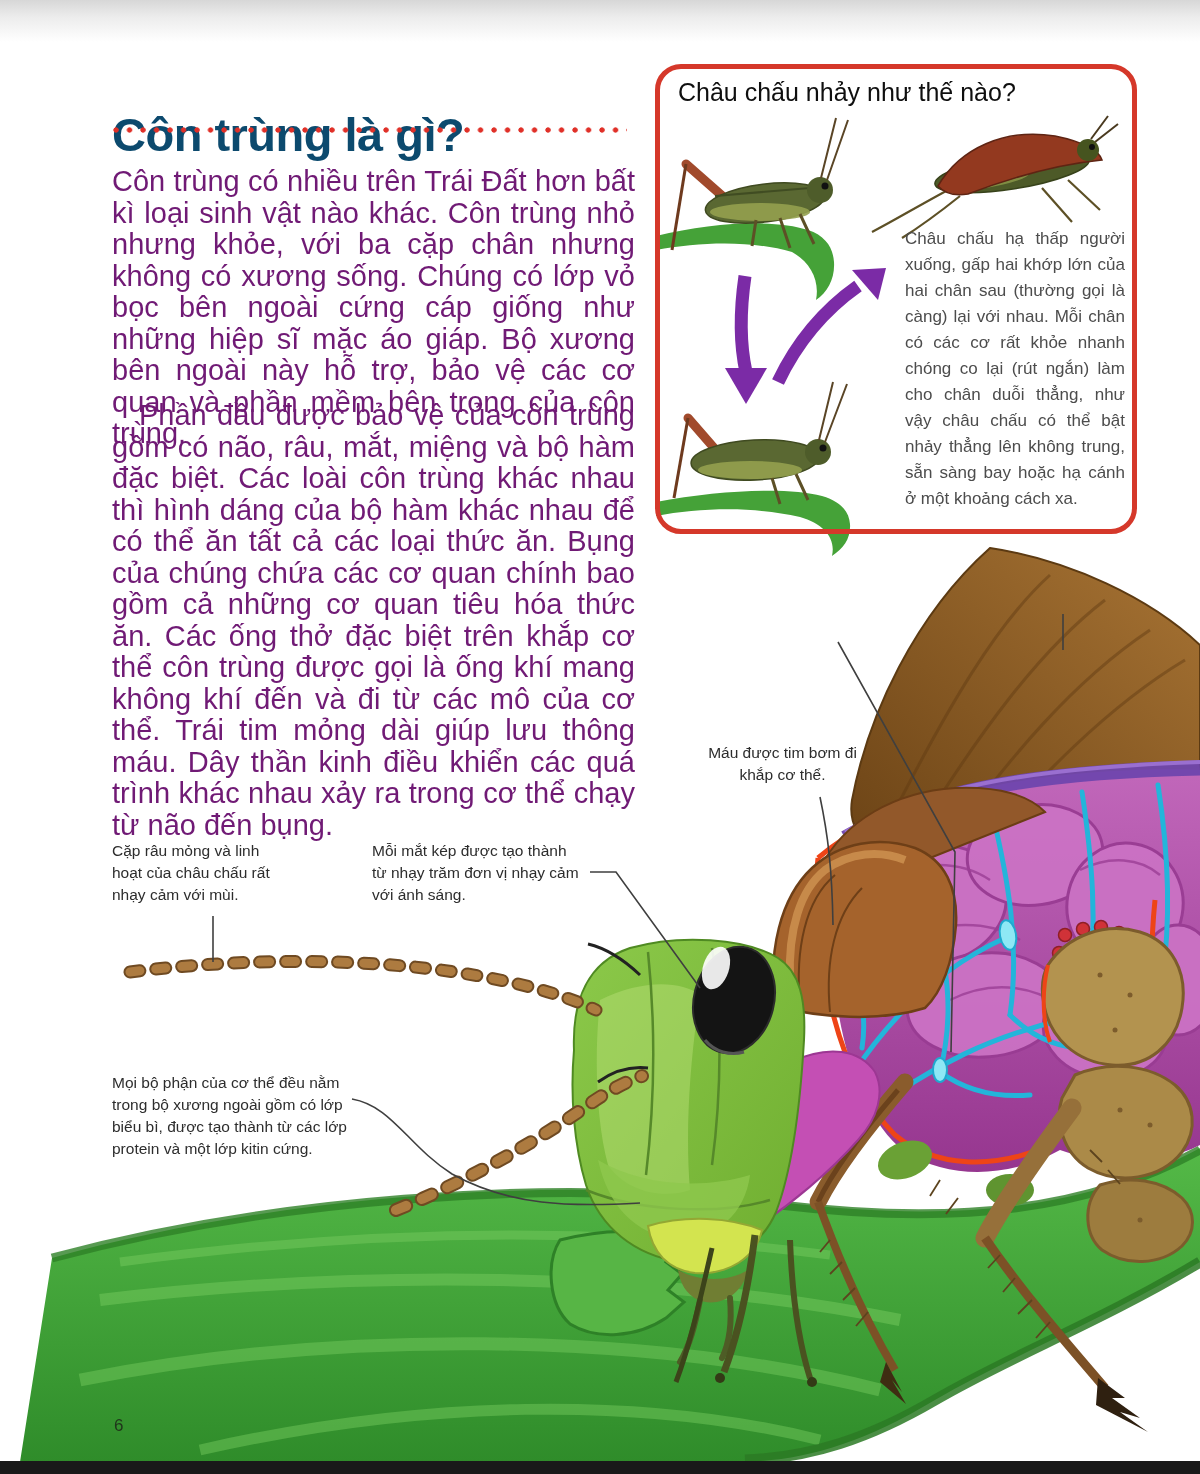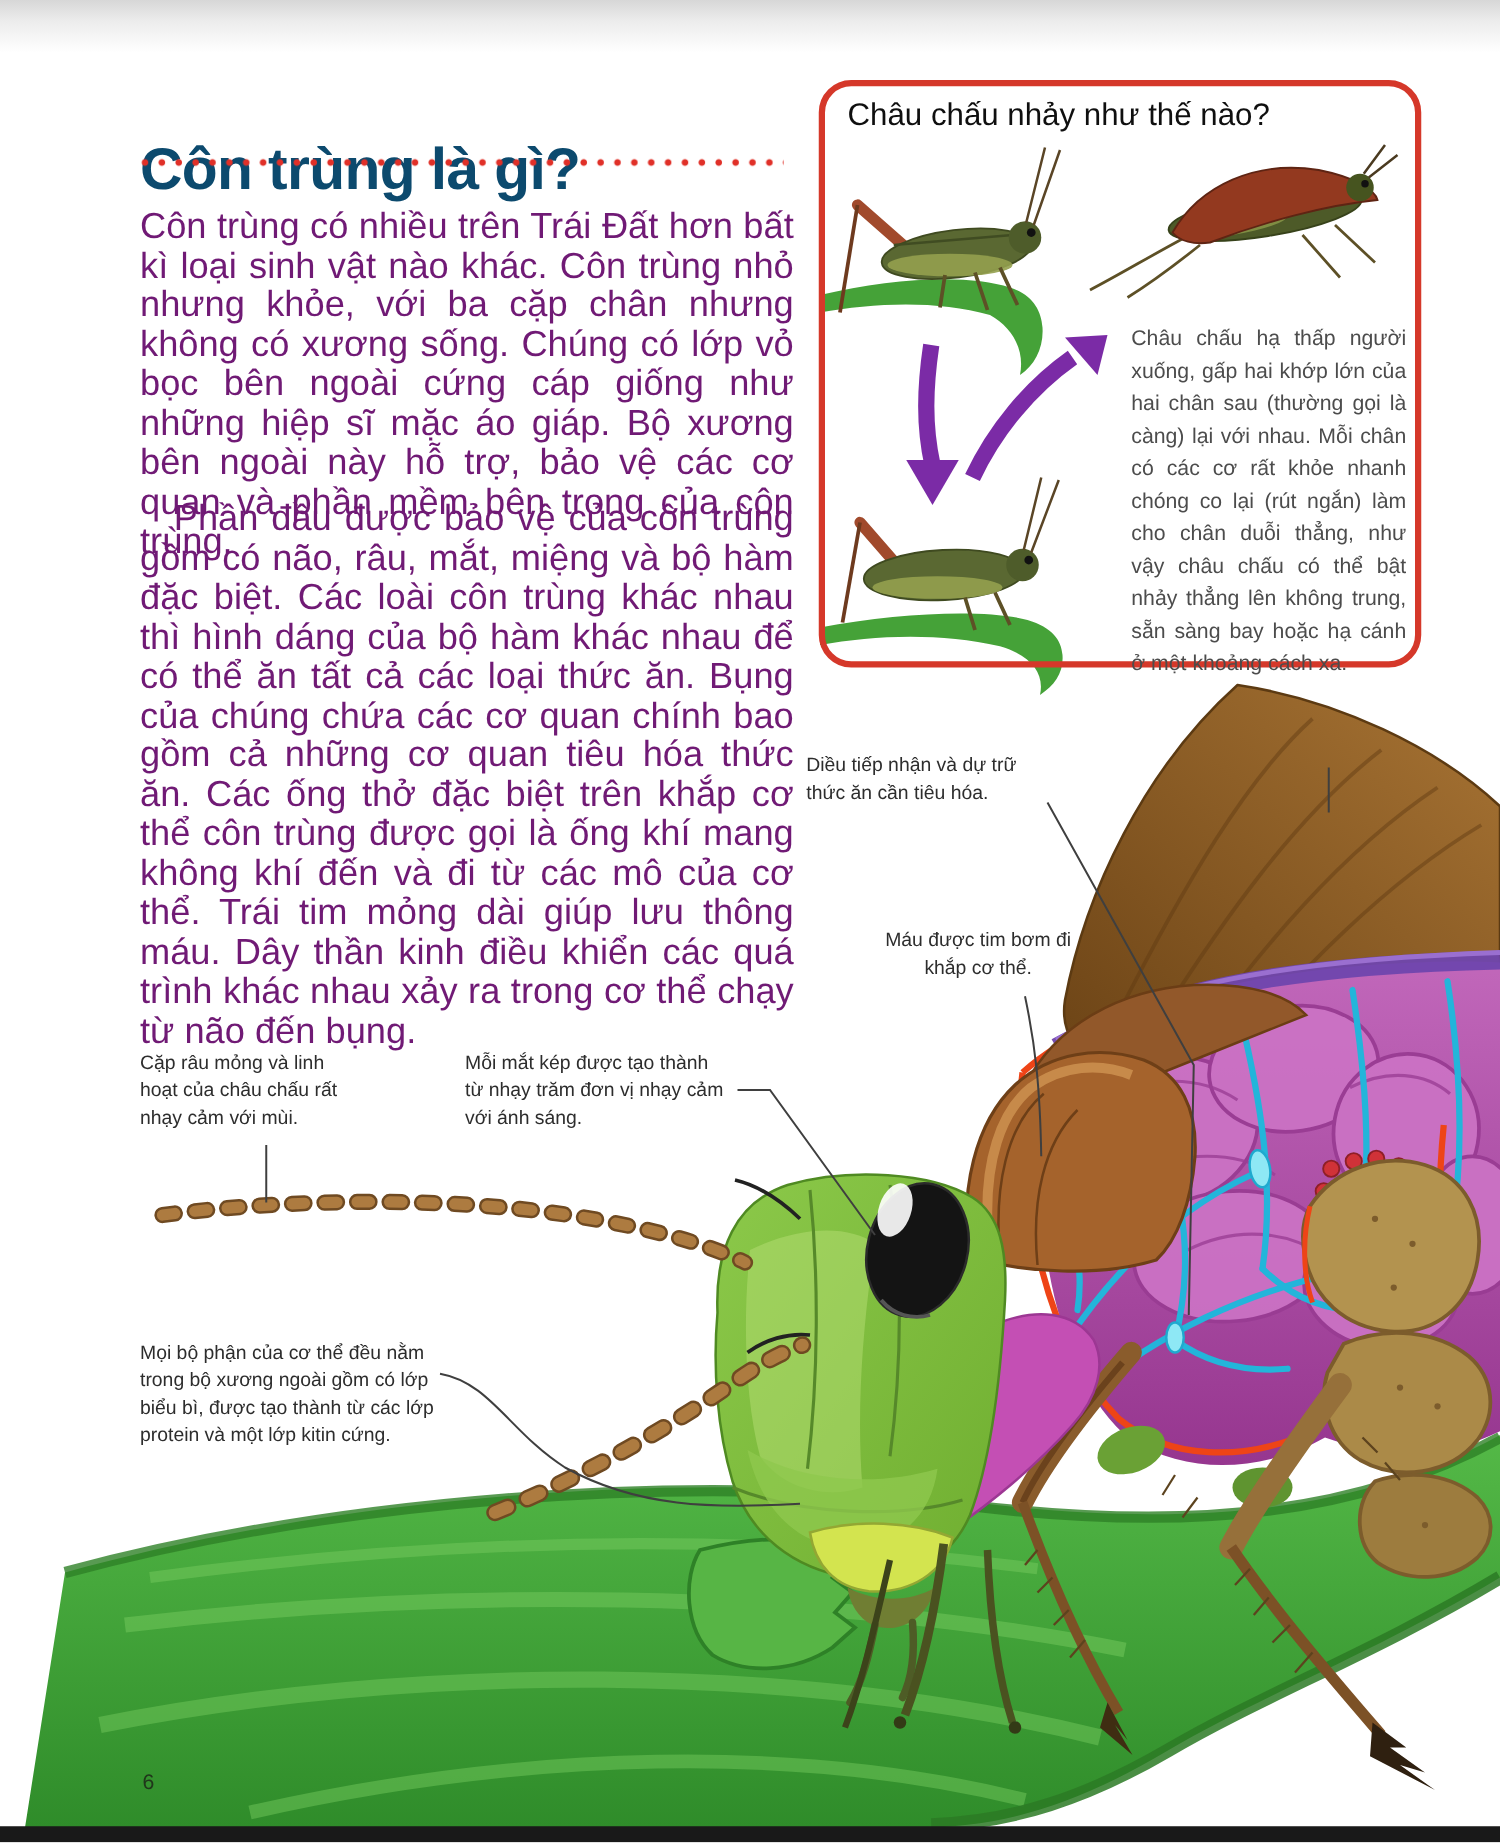--- a/index.html
+++ b/index.html
@@ -13,21 +13,21 @@
   .dots{left:113px;top:127px;width:514px;height:6px;z-index:3;
         background-image:radial-gradient(circle at 3px 3px,#e03028 2.3px,rgba(0,0,0,0) 3px);
         background-size:13.5px 6px;background-repeat:repeat-x;}
   .body-text{left:112px;width:523px;font-size:29px;line-height:31.5px;color:#701a75;
         text-align:justify;z-index:3;}
   .indent{text-indent:27px;}
   .box-frame{left:655px;top:64px;width:482px;height:470px;border:5px solid #d5382a;
         border-radius:26px;box-sizing:border-box;z-index:2;pointer-events:none;}
   .box-title{left:678px;top:78px;width:440px;font-size:25px;font-weight:400;color:#0f0f0f;z-index:3;}
   .box-body{left:905px;top:226px;width:220px;font-size:17px;line-height:26px;color:#4c4c4c;
-        text-align:justify;z-index:3;margin-top:32px;}
+        text-align:justify;z-index:3;}
   .callout{font-size:15.5px;line-height:22px;color:#2d2d2d;z-index:3;}
   .pagenum{left:114px;top:1416px;font-size:17px;color:#20361b;z-index:4;}
   .bottom-bar{left:0;bottom:0;width:1200px;height:13px;background:#191919;z-index:5;}
   svg.art{left:0;top:0;z-index:1;}
 </style>
 </head>
 <body>
 
 <div class="page">
 
@@ -281,21 +281,20 @@
   <div class="abs title">Côn trùng là gì?</div>
   <div class="abs dots"></div>
 
   <div class="abs body-text" style="top:166px;">Côn trùng có nhiều trên Trái Đất hơn bất kì loại sinh vật nào khác. Côn trùng nhỏ nhưng khỏe, với ba cặp chân nhưng không có xương sống. Chúng có lớp vỏ bọc bên ngoài cứng cáp giống như những hiệp sĩ mặc áo giáp. Bộ xương bên ngoài này hỗ trợ, bảo vệ các cơ quan và phần mềm bên trong của côn trùng.</div>
   <div class="abs body-text indent" style="top:400px;">Phần đầu được bảo vệ của côn trùng gồm có não, râu, mắt, miệng và bộ hàm đặc biệt. Các loài côn trùng khác nhau thì hình dáng của bộ hàm khác nhau để có thể ăn tất cả các loại thức ăn. Bụng của chúng chứa các cơ quan chính bao gồm cả những cơ quan tiêu hóa thức ăn. Các ống thở đặc biệt trên khắp cơ thể côn trùng được gọi là ống khí mang không khí đến và đi từ các mô của cơ thể. Trái tim mỏng dài giúp lưu thông máu. Dây thần kinh điều khiển các quá trình khác nhau xảy ra trong cơ thể chạy từ não đến bụng.</div>
 
   <div class="abs box-frame"></div>
   <div class="abs box-title">Châu chấu nhảy như thế nào?</div>
   <div class="abs box-body">Châu chấu hạ thấp người xuống, gấp hai khớp lớn của hai chân sau (thường gọi là càng) lại với nhau. Mỗi chân có các cơ rất khỏe nhanh chóng co lại (rút ngắn) làm cho chân duỗi thẳng, như vậy châu chấu có thể bật nhảy thẳng lên không trung, sẵn sàng bay hoặc hạ cánh ở một khoảng cách xa.</div>
 
-  <div class="abs callout" style="left:645px;top:602px;width:192px;">Diều tiếp nhận và dự trữ thức ăn cần tiêu hóa.</div>
   <div class="abs callout" style="left:695px;top:742px;width:175px;text-align:center;">Máu được tim bơm đi khắp cơ thể.</div>
   <div class="abs callout" style="left:112px;top:840px;width:172px;">Cặp râu mỏng và linh hoạt của châu chấu rất nhạy cảm với mùi.</div>
   <div class="abs callout" style="left:372px;top:840px;width:212px;">Mỗi mắt kép được tạo thành từ nhạy trăm đơn vị nhạy cảm với ánh sáng.</div>
   <div class="abs callout" style="left:112px;top:1072px;width:238px;">Mọi bộ phận của cơ thể đều nằm trong bộ xương ngoài gồm có lớp biểu bì, được tạo thành từ các lớp protein và một lớp kitin cứng.</div>
 
   <div class="abs pagenum">6</div>
   <div class="abs bottom-bar"></div>
 </div>
 
 </body></html>

